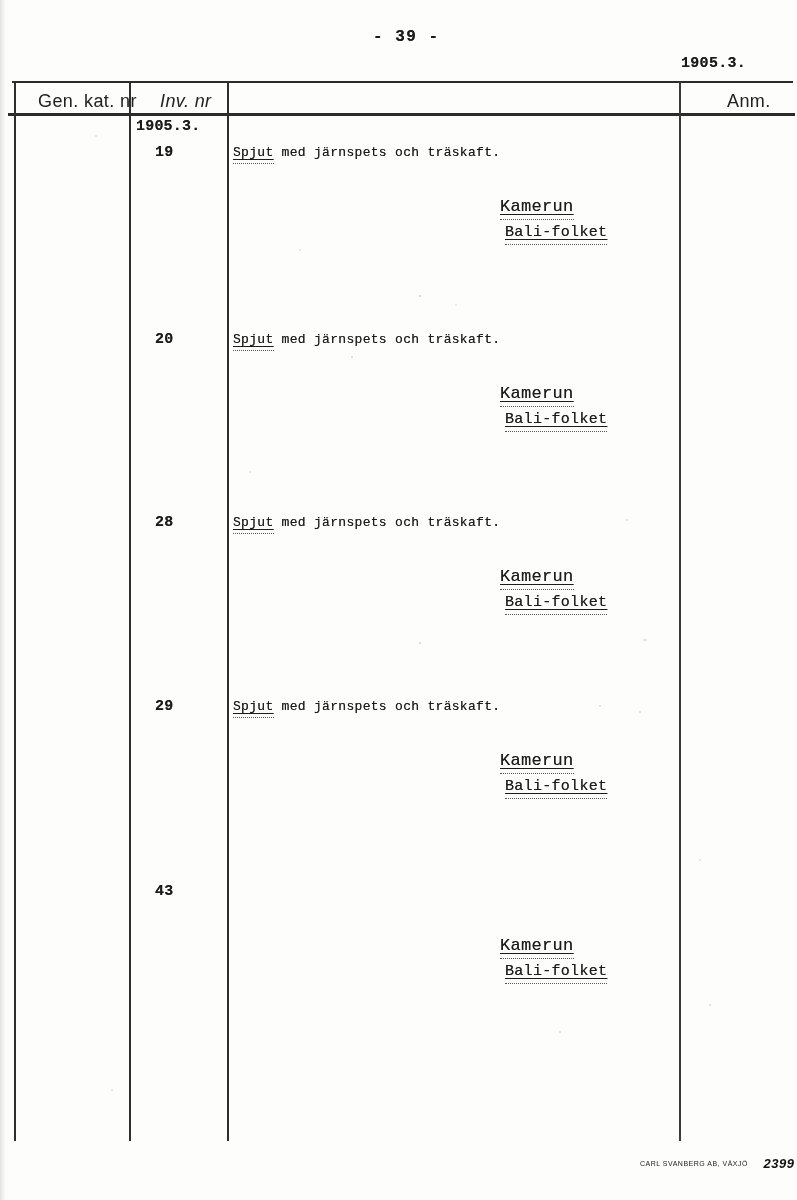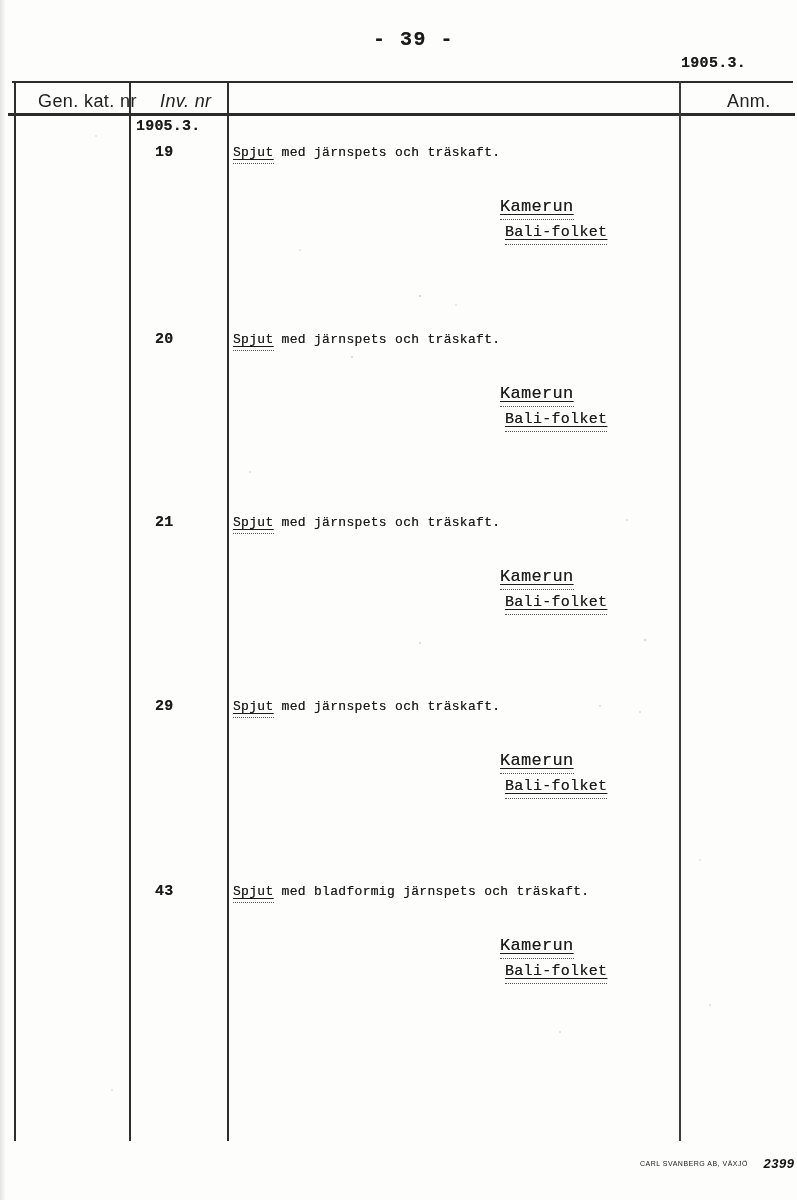--- a/index.html
+++ b/index.html
@@ -26,21 +26,21 @@
       radial-gradient(2px 2px at 112px 1090px, rgba(0,0,0,.22), transparent 60%),
       radial-gradient(2px 2px at 710px 1005px, rgba(0,0,0,.25), transparent 60%),
       radial-gradient(2px 2px at 96px 136px, rgba(0,0,0,.2), transparent 60%),
       radial-gradient(2px 2px at 456px 305px, rgba(0,0,0,.2), transparent 60%),
       linear-gradient(to right, rgba(0,0,0,.10) 0px, rgba(0,0,0,0) 6px);
   }
   .tw{ text-shadow:0 0 .5px rgba(20,20,20,.65); }
   
   .page-number{
     position:absolute; top:28px; left:373px;
-    font-size:20px; font-weight:bold; letter-spacing:1.5px; white-space:pre;
+    font-size:16px; font-weight:bold; letter-spacing:1.5px; white-space:pre;
   }
   .top-ref{
     position:absolute; top:55px; left:681px;
     font-size:15px; font-weight:bold; letter-spacing:.3px;
   }
   
   .hline{ position:absolute; background:#2b2b2b; }
   .hline.top   { left:12px; top:81px;  width:781px; height:2px; }
   .hline.under { left:8px;  top:113px; width:787px; height:3px; }
   .vline{ position:absolute; background:#2e2e2e; width:2px; top:81px; height:1060px; }
@@ -128,36 +128,35 @@
   </div>
 
   <div class="entry" style="top:330px">
     <div class="inv-nr tw">20</div>
     <div class="desc tw"><span class="kw">Spjut</span><span> med järnspets och träskaft.</span></div>
     <div class="origin tw">Kamerun</div>
     <div class="ethnic tw">Bali-folket</div>
   </div>
 
   <div class="entry" style="top:513px">
-    <div class="inv-nr tw">21</div>
+    <div class="inv-nr tw">28</div>
     <div class="desc tw"><span class="kw">Spjut</span><span> med järnspets och träskaft.</span></div>
     <div class="origin tw">Kamerun</div>
     <div class="ethnic tw">Bali-folket</div>
   </div>
 
   <div class="entry" style="top:697px">
     <div class="inv-nr tw">29</div>
     <div class="desc tw"><span class="kw">Spjut</span><span> med järnspets och träskaft.</span></div>
     <div class="origin tw">Kamerun</div>
     <div class="ethnic tw">Bali-folket</div>
   </div>
 
   <div class="entry" style="top:882px">
     <div class="inv-nr tw">43</div>
-    <div class="desc tw"><span class="kw">Spjut</span><span> med bladformig järnspets och träskaft.</span></div>
     <div class="origin tw">Kamerun</div>
     <div class="ethnic tw">Bali-folket</div>
   </div>
 
   <div class="footer">
     <span class="printer-name">CARL SVANBERG AB, VÄXJÖ</span>
     <span class="print-code">2399 9 67</span>
   </div>
 
 </div>

